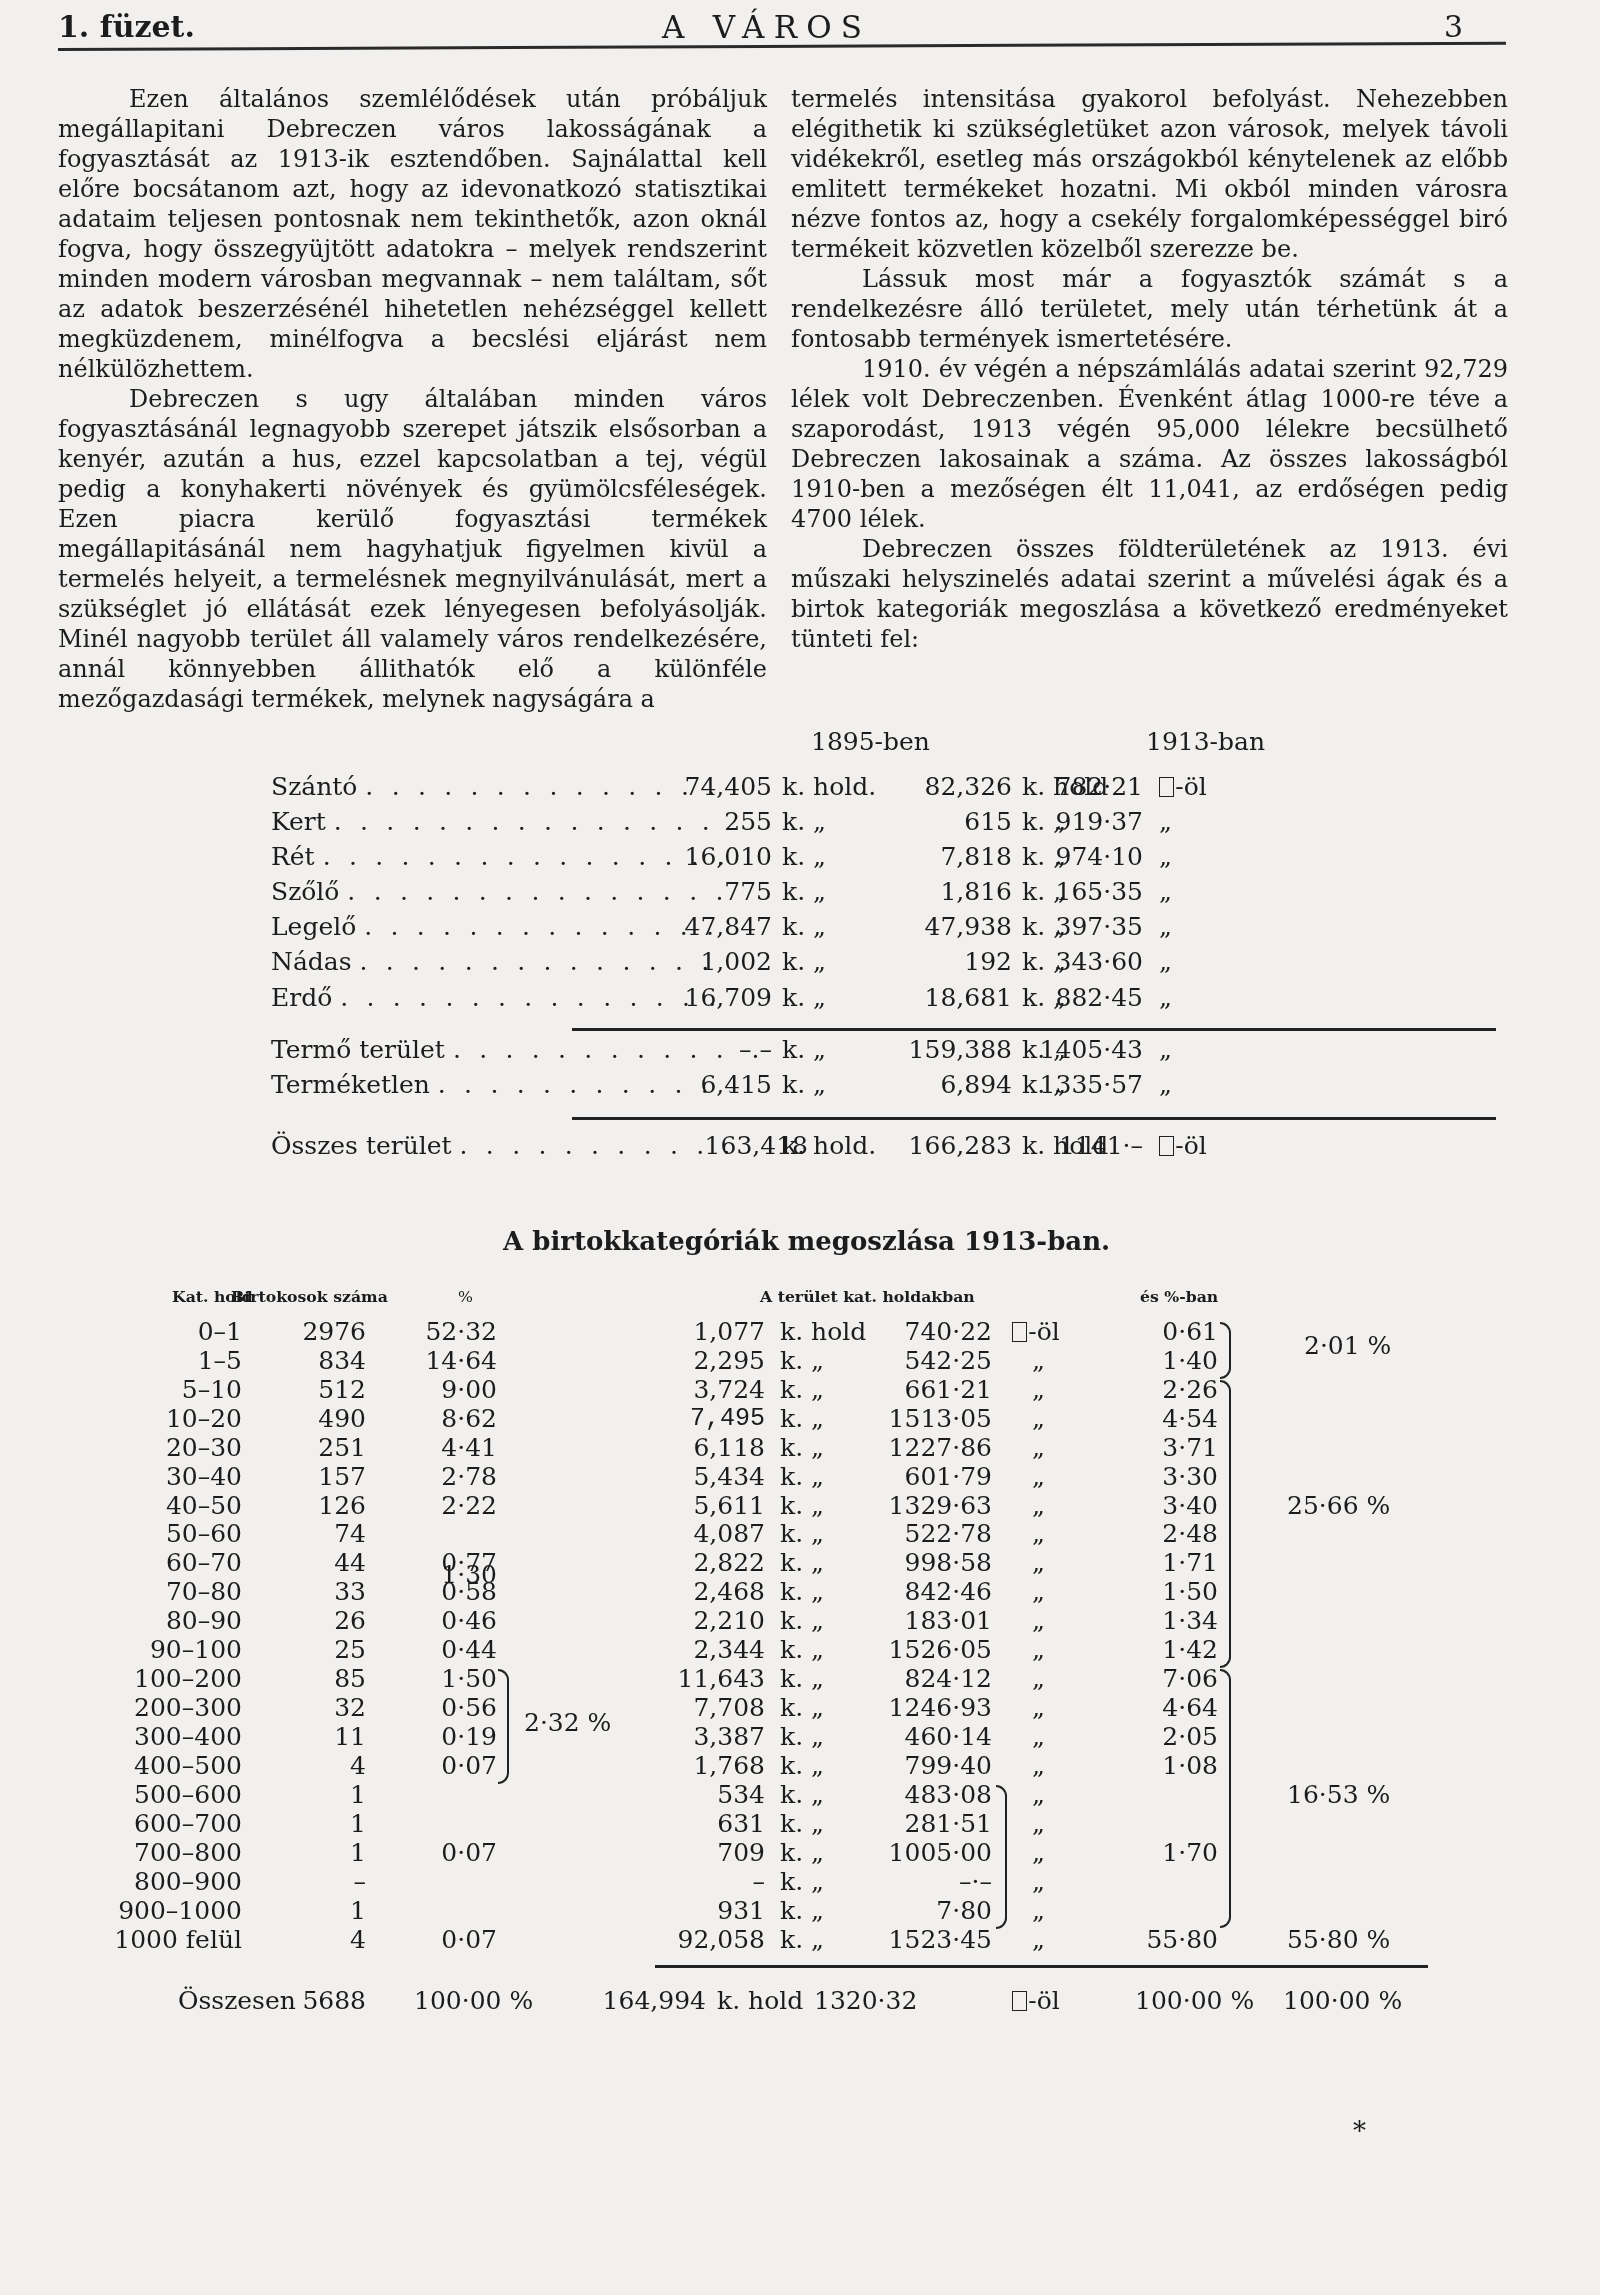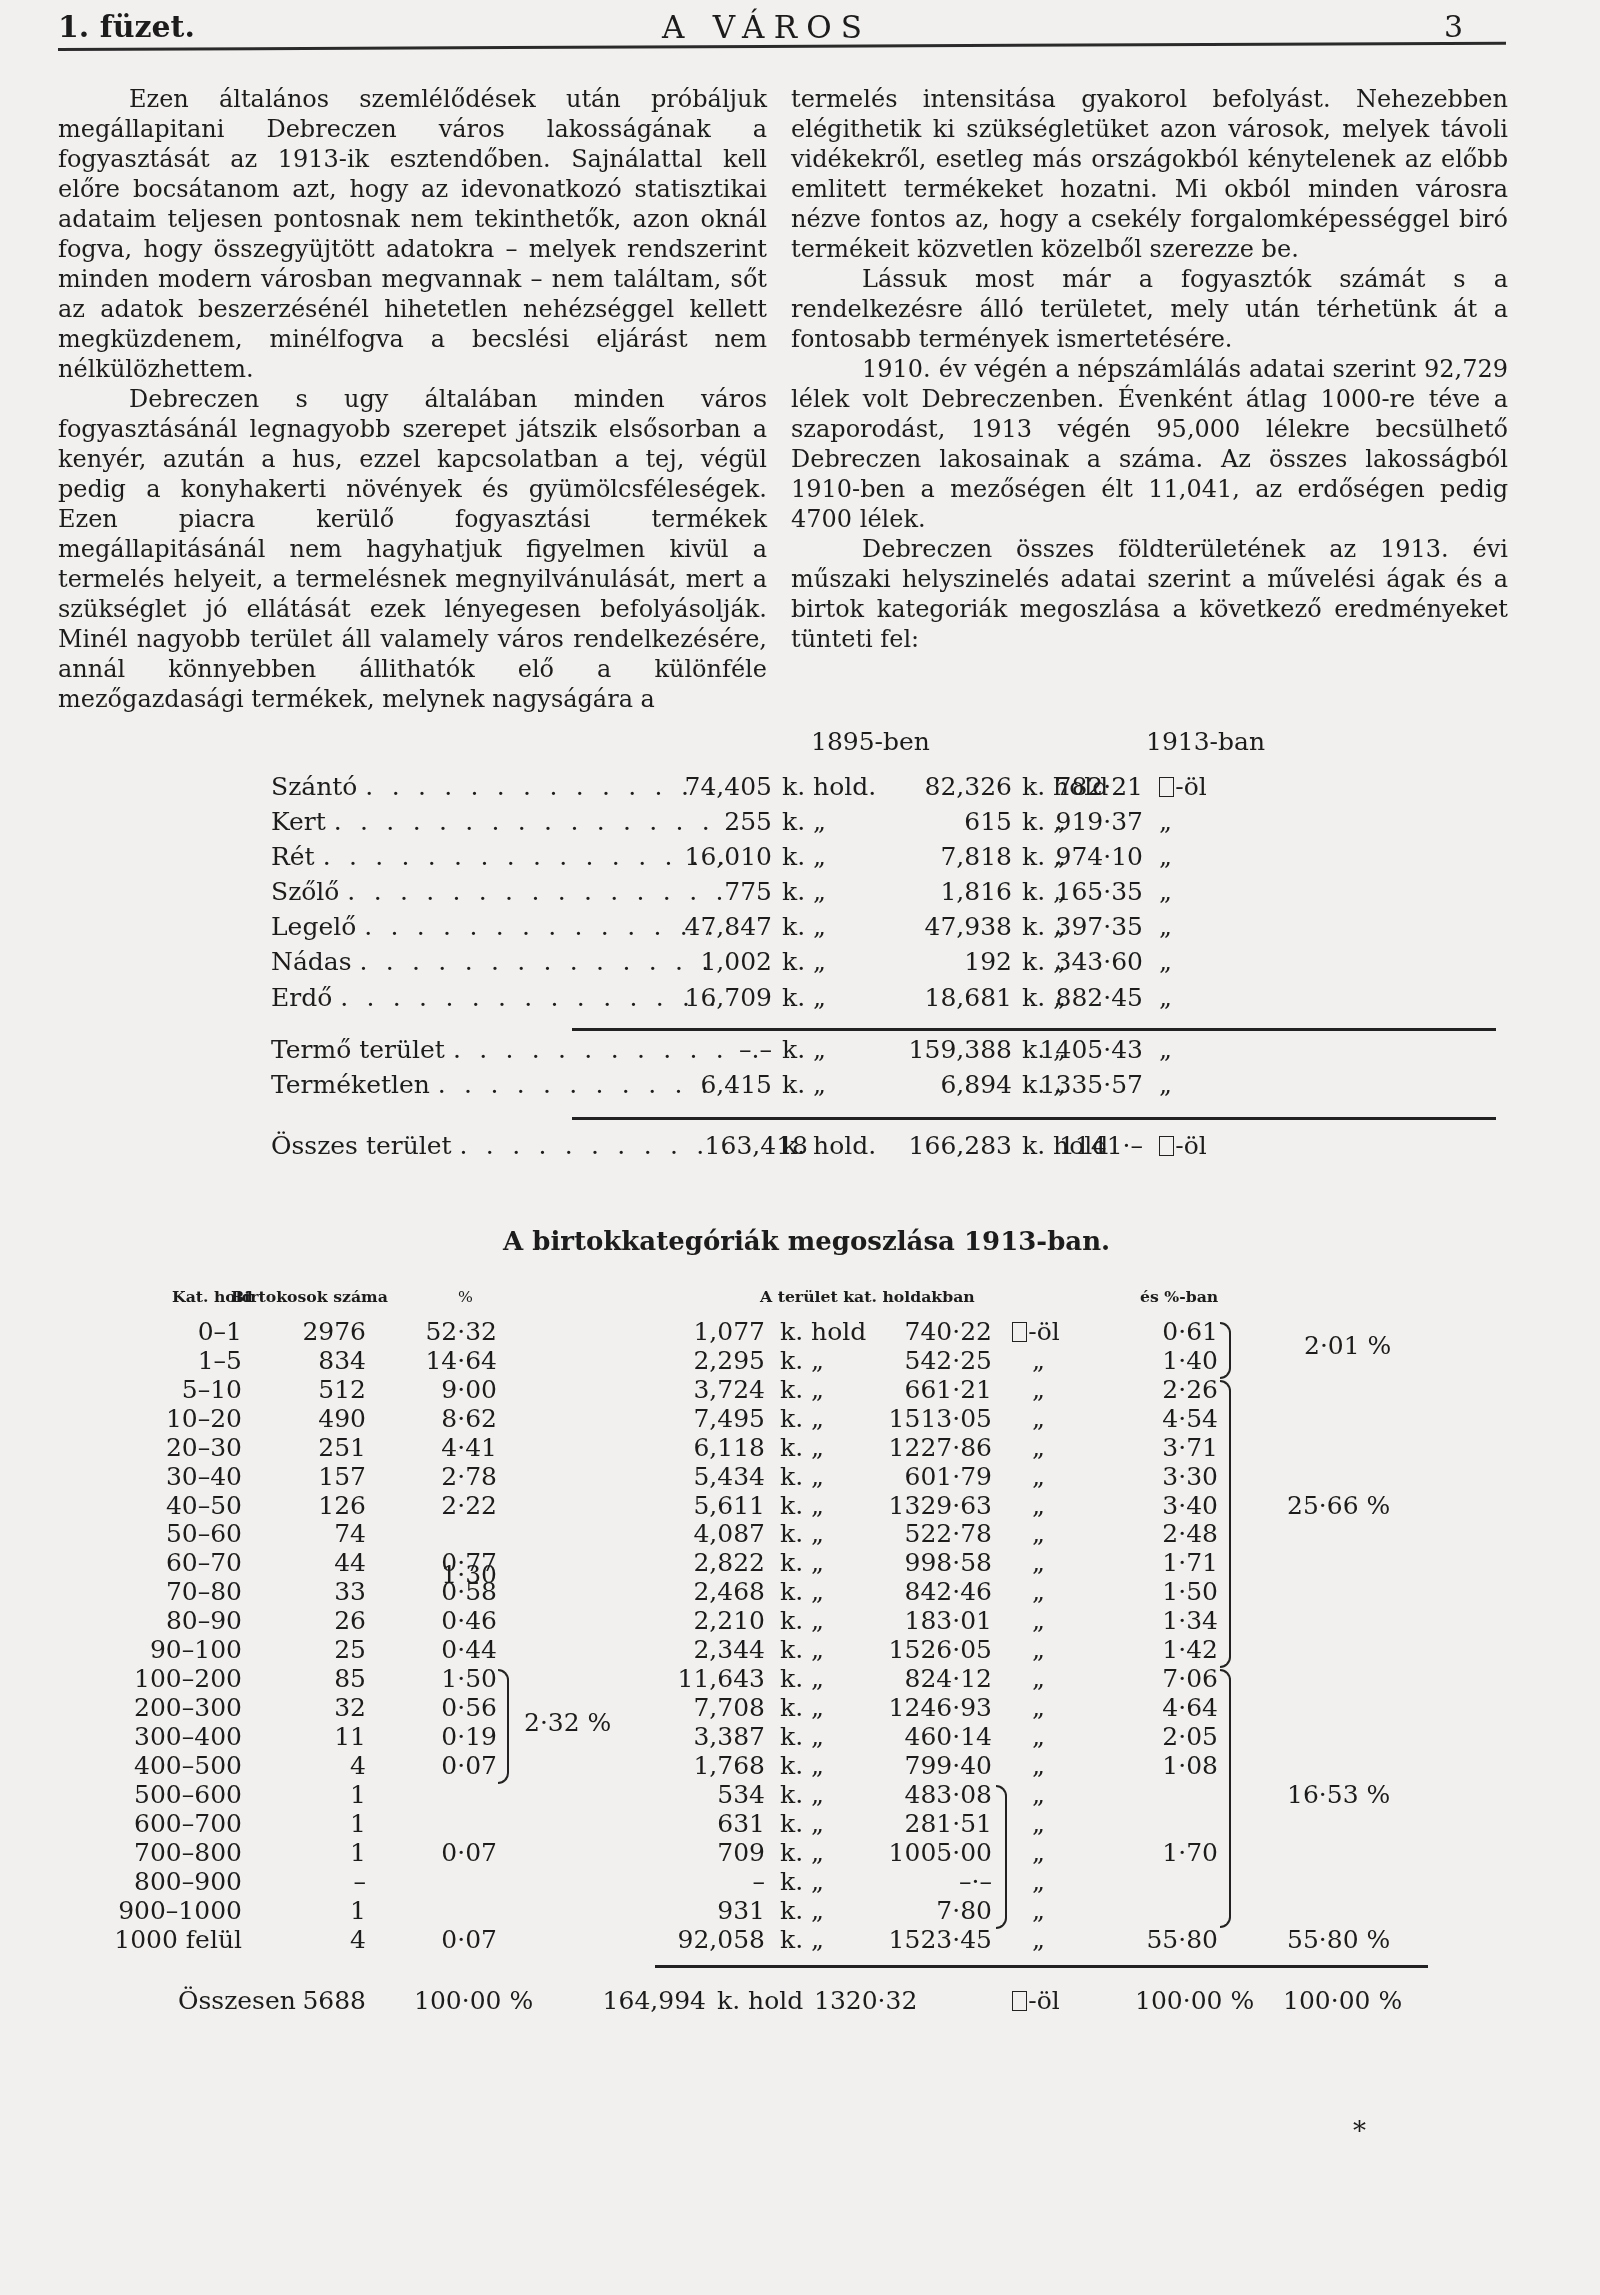--- a/index.html
+++ b/index.html
@@ -183,21 +183,21 @@
     <div class="cell" style="right:1234px;top:1375px;">512</div>
     <div class="cell" style="right:1103px;top:1375px;">9·00</div>
     <div class="cell" style="right:835px;top:1375px;">3,724</div>
     <div class="cell" style="left:780px;top:1375px;">k.   „</div>
     <div class="cell" style="right:608px;top:1375px;">661·21</div>
     <div class="cell" style="left:1032px;top:1375px;">„</div>
     <div class="cell" style="right:382px;top:1375px;">2·26</div>
     <div class="cell" style="right:1358px;top:1404px;">10–20</div>
     <div class="cell" style="right:1234px;top:1404px;">490</div>
     <div class="cell" style="right:1103px;top:1404px;">8·62</div>
-    <div class="cell" style="right:835px;top:1404px;">7,495</div>
+    <div class="cell" style="right:835px;top:1404px;font-family:Liberation Mono, monospace;">7,495</div>
     <div class="cell" style="left:780px;top:1404px;">k.   „</div>
     <div class="cell" style="right:608px;top:1404px;">1513·05</div>
     <div class="cell" style="left:1032px;top:1404px;">„</div>
     <div class="cell" style="right:382px;top:1404px;">4·54</div>
     <div class="cell" style="right:1358px;top:1433px;">20–30</div>
     <div class="cell" style="right:1234px;top:1433px;">251</div>
     <div class="cell" style="right:1103px;top:1433px;">4·41</div>
     <div class="cell" style="right:835px;top:1433px;">6,118</div>
     <div class="cell" style="left:780px;top:1433px;">k.   „</div>
     <div class="cell" style="right:608px;top:1433px;">1227·86</div>

